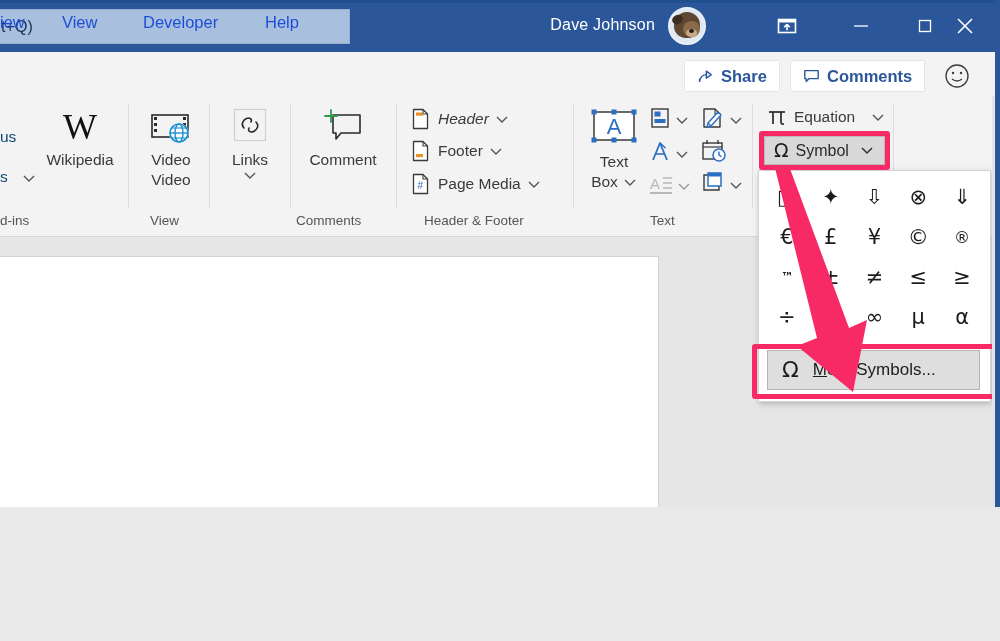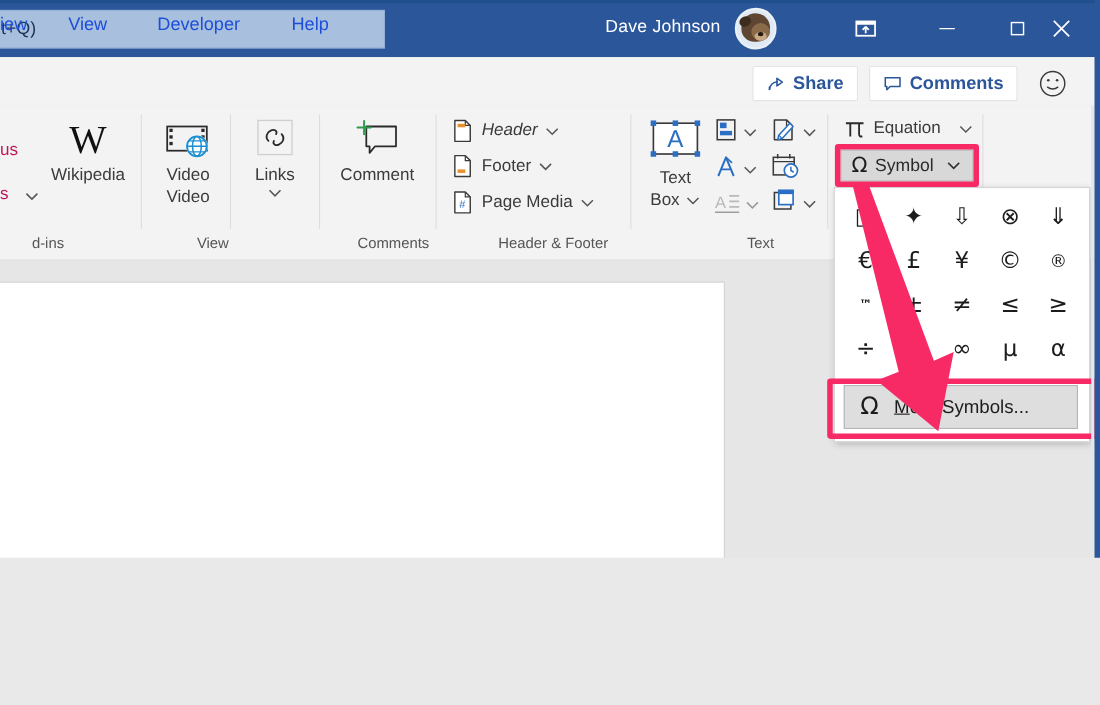--- a/index.html
+++ b/index.html
@@ -82,38 +82,38 @@
   .share-btn{left:684px;}
   .comments-btn{left:790px;}
   .smiley{position:absolute;left:942px;top:61px;width:30px;height:30px;}
 
   
   .ribbon{
     position:absolute;left:0;top:96px;width:1000px;height:140px;
     background:#f3f3f3;border-bottom:1px solid #d6d6d6;
   }
   .grp-label{
-    position:absolute;top:213px;font-size:13.5px;color:#555555;white-space:nowrap;padding-left:29px;
+    position:absolute;top:213px;font-size:13.5px;color:#555555;white-space:nowrap;
   }
   .sep{position:absolute;top:104px;width:1px;height:104px;background:#dddddd;}
 
   .big-btn{position:absolute;display:flex;flex-direction:column;align-items:center;}
   .big-btn .lbl{font-size:15.5px;color:#3a3a3a;text-align:center;line-height:20px;white-space:nowrap;}
 
   .chev{display:inline-block;}
   .chev svg{display:block;}
 
   .small-row{position:absolute;display:flex;align-items:center;gap:6px;}
   .small-row .lbl{font-size:15.5px;color:#3a3a3a;white-space:nowrap;}
   .small-row .ic{width:22px;height:24px;position:relative;}
 
   .icon-cell{position:absolute;display:flex;align-items:center;gap:3px;}
 
   
-  .clipped{position:absolute;font-size:15.5px;color:#be185d;white-space:nowrap;}
+  .clipped{position:absolute;font-size:15.5px;color:#0c4a6e;white-space:nowrap;}
 
   
   .docarea{
     position:absolute;left:0;top:237px;width:1000px;height:404px;background:#e6e6e6;
   }
   .page{
     position:absolute;left:-6px;top:20px;width:664px;height:384px;background:#ffffff;
     box-shadow:0 0 0 1px #d2d2d2;
   }
 

